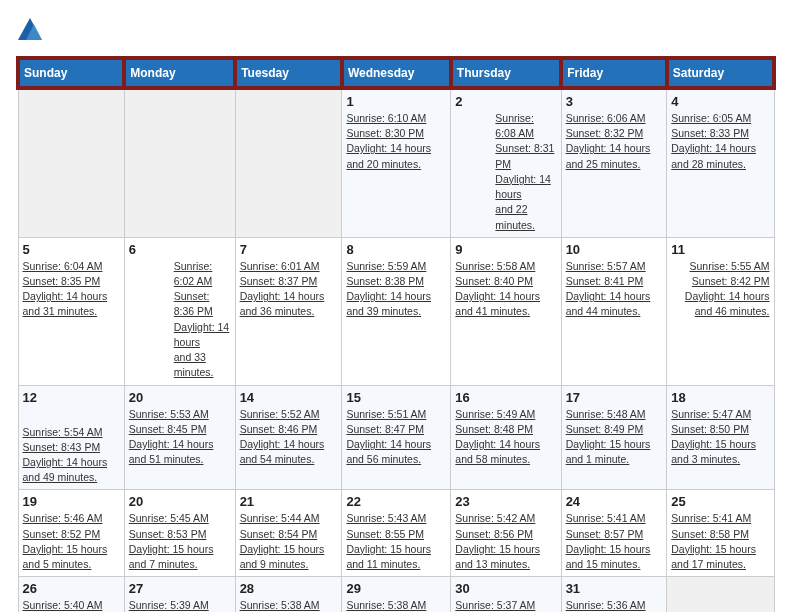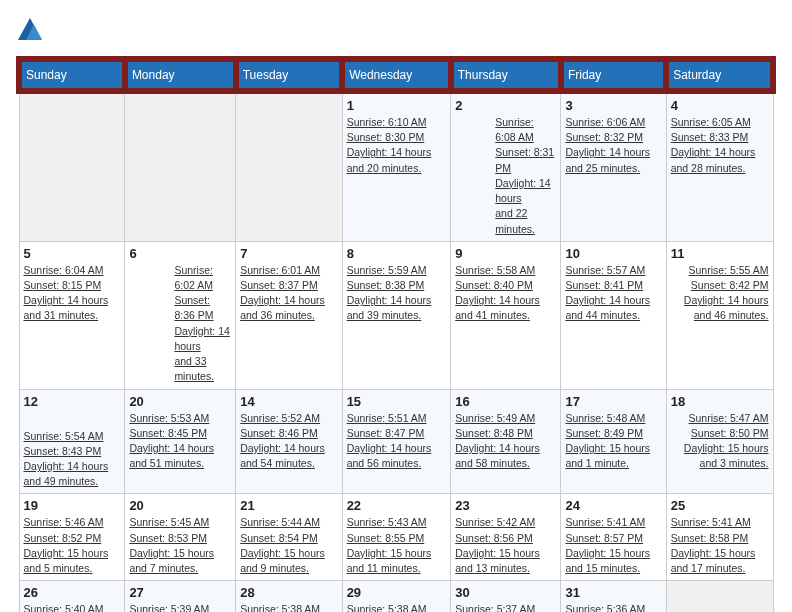--- a/index.html
+++ b/index.html
@@ -50,22 +50,22 @@
       width: 100%;
       border-collapse: collapse;
       font-size: 11px;
     }
     .calendar thead th {
       background: #2372b9;
       color: #fff;
       padding: 6px 4px;
       text-align: left;
       font-size: 12px;
-      font-weight: normal;
-      border: 6px solid #7f1d1d;
+      font-weight: bold;
+      border: 4px solid #7f1d1d;
     }
     .calendar tbody td {
       vertical-align: top;
       border: 1px solid #ccc;
       padding: 4px;
       width: 113px;
       min-height: 80px;
       background: #fff;
     }
     .calendar tbody tr:nth-child(odd) td {
@@ -154,21 +154,21 @@
           <div class="day-info" style="white-space: pre-line;">Sunrise: 6:05 AM
 Sunset: 8:33 PM
 Daylight: 14 hours
 and 28 minutes.</div>
         </td>
       </tr>
       <tr>
         <td>
           <span class="day-num">5</span>
           <div class="day-info" style="white-space: pre-line;">Sunrise: 6:04 AM
-Sunset: 8:15 PM
+Sunset: 8:35 PM
 Daylight: 14 hours
 and 31 minutes.</div>
         </td>
         <td>
           <span class="day-num">6</span>
           <div class="day-info" style="white-space: pre-line; margin-left: 45px;">Sunrise: 6:02 AM
 Sunset: 8:36 PM
 Daylight: 14 hours
 and 33 minutes.</div>
         </td>
@@ -246,21 +246,21 @@
         </td>
         <td>
           <span class="day-num">17</span>
           <div class="day-info" style="white-space: pre-line;">Sunrise: 5:48 AM
 Sunset: 8:49 PM
 Daylight: 15 hours
 and 1 minute.</div>
         </td>
         <td>
           <span class="day-num">18</span>
-          <div class="day-info" style="white-space: pre-line; text-align: right;">Sunrise: 5:47 AM
+          <div class="day-info" style="white-space: pre-line;">Sunrise: 5:47 AM
 Sunset: 8:50 PM
 Daylight: 15 hours
 and 3 minutes.</div>
         </td>
       </tr>
       <tr>
         <td>
           <span class="day-num">19</span>
           <div class="day-info" style="white-space: pre-line;">Sunrise: 5:46 AM
 Sunset: 8:52 PM

